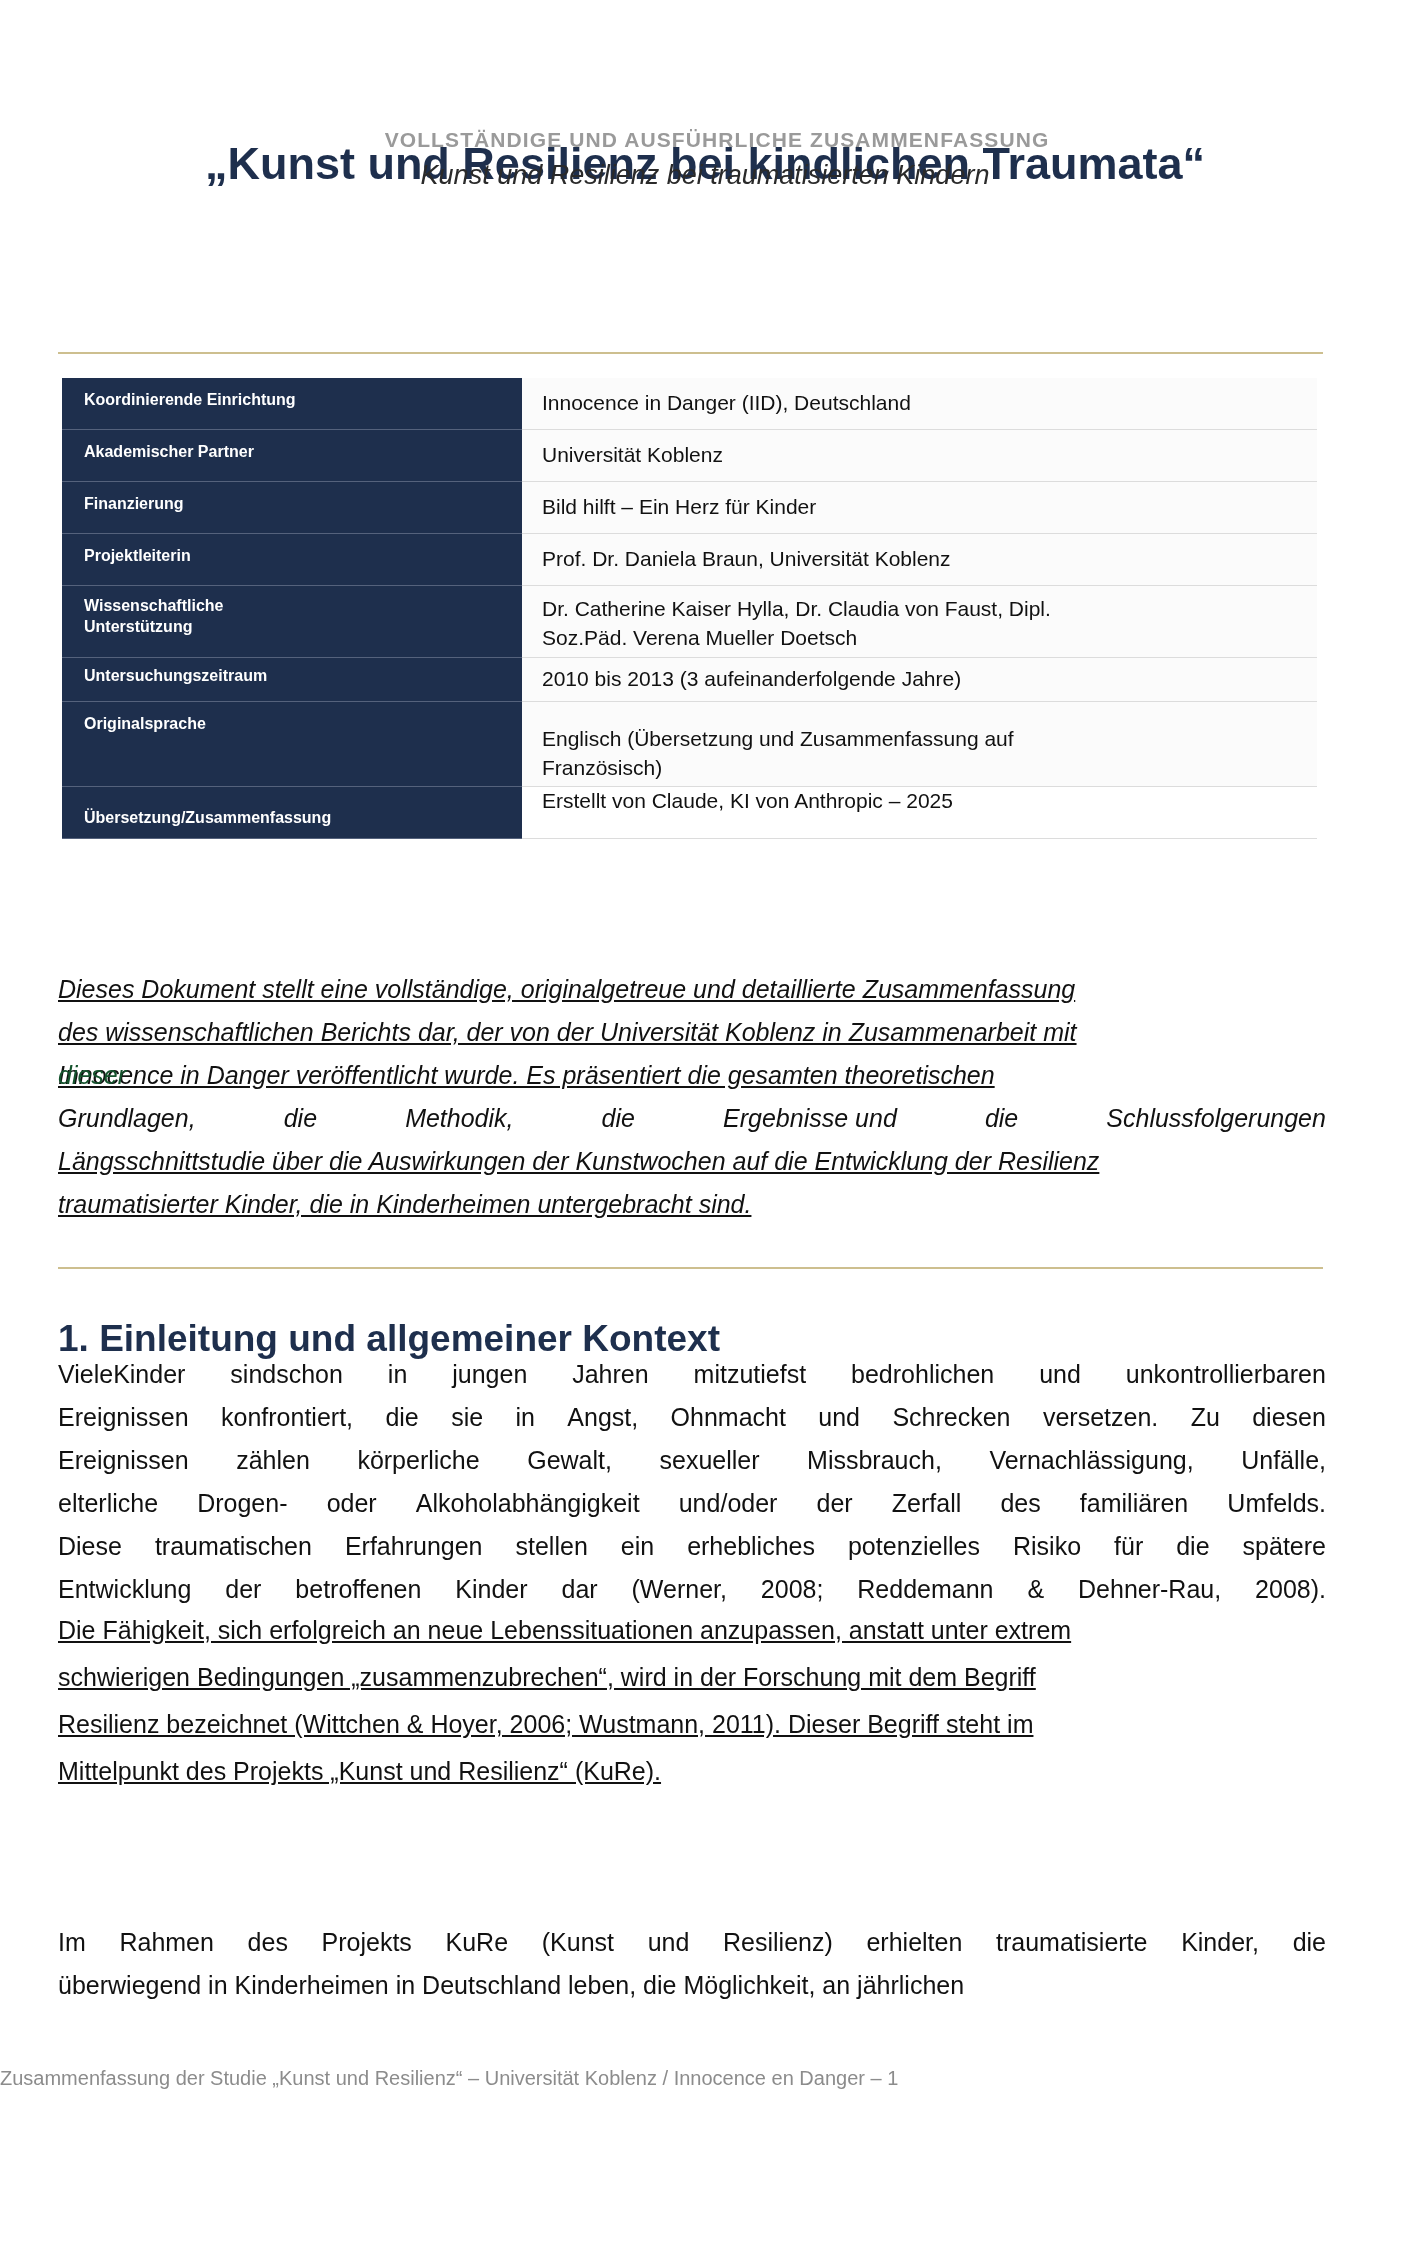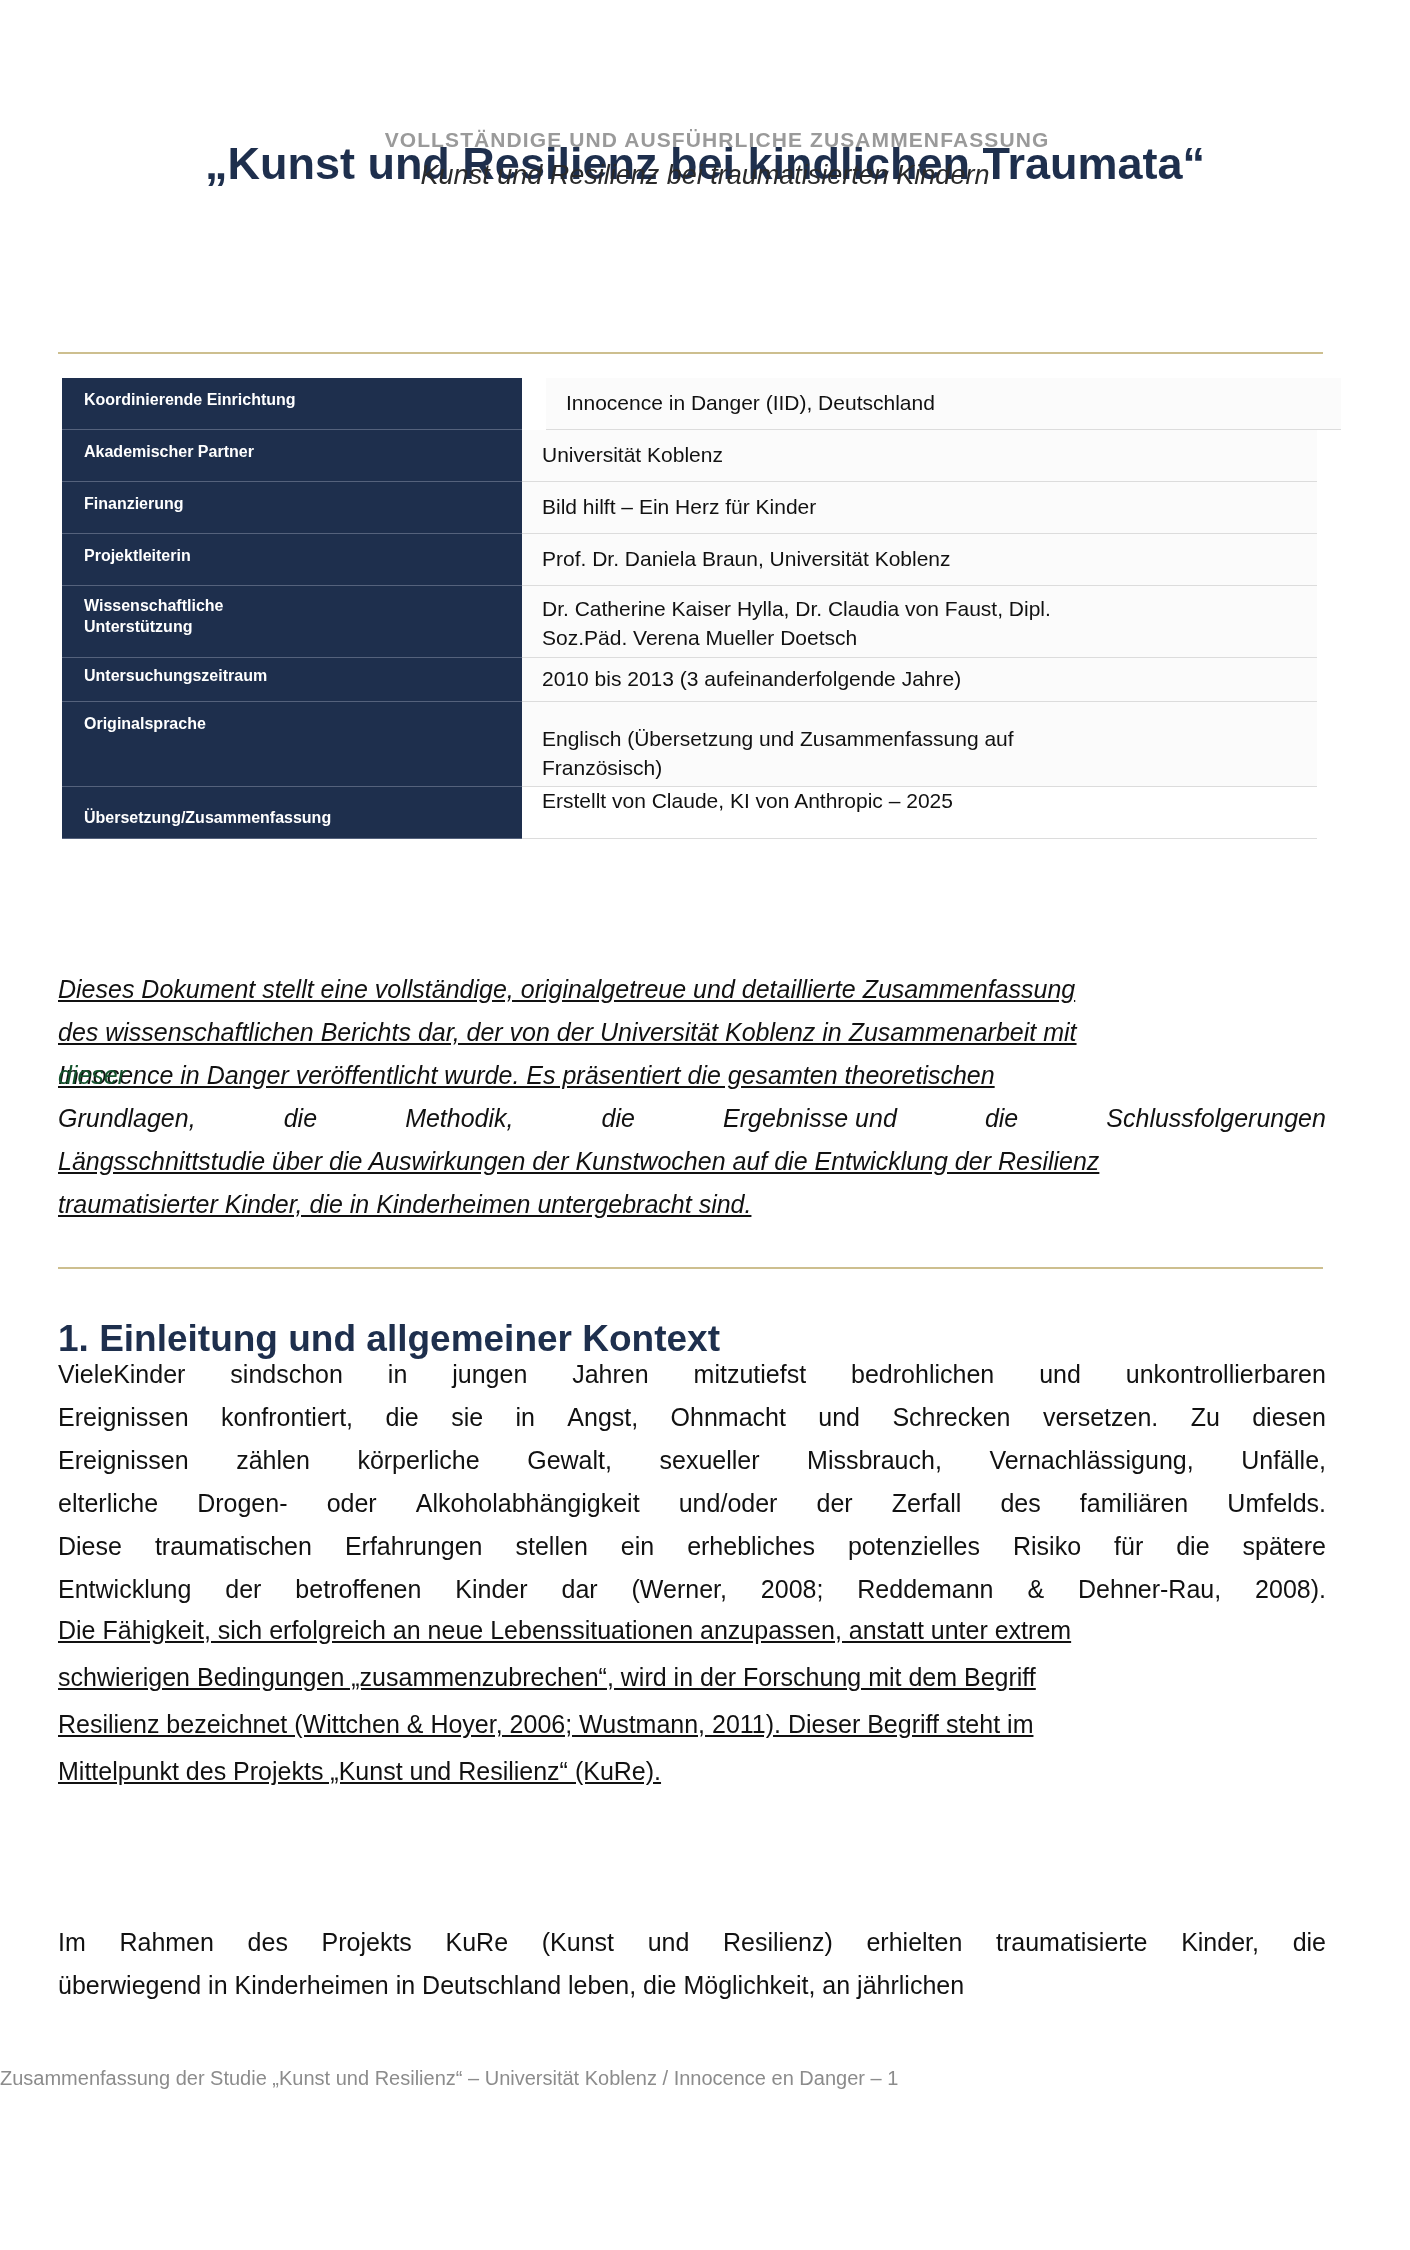--- a/index.html
+++ b/index.html
@@ -213,21 +213,21 @@
     <div class="main-title">„Kunst und Resilienz bei kindlichen Traumata“</div>
     <div class="sub-title">Kunst und Resilienz bei traumatisierten Kindern</div>
   </div>
 
   <div class="rule rule-top"></div>
 
   <div class="info-table">
 
     <div class="trow" style="top:0px;">
       <div class="cell-label" style="height:52px;">Koordinierende Einrichtung</div>
-      <div class="cell-value" style="height:52px;margin-left:24px;">Innocence in Danger (IID), Deutschland</div>
+      <div class="cell-value" style="height:52px;">Innocence in Danger (IID), Deutschland</div>
     </div>
 
     <div class="trow" style="top:52px;">
       <div class="cell-label" style="height:52px;">Akademischer Partner</div>
       <div class="cell-value" style="height:52px;">Universität Koblenz</div>
     </div>
 
     <div class="trow" style="top:104px;">
       <div class="cell-label" style="height:52px;">Finanzierung</div>
       <div class="cell-value" style="height:52px;">Bild hilft – Ein Herz für Kinder</div>

